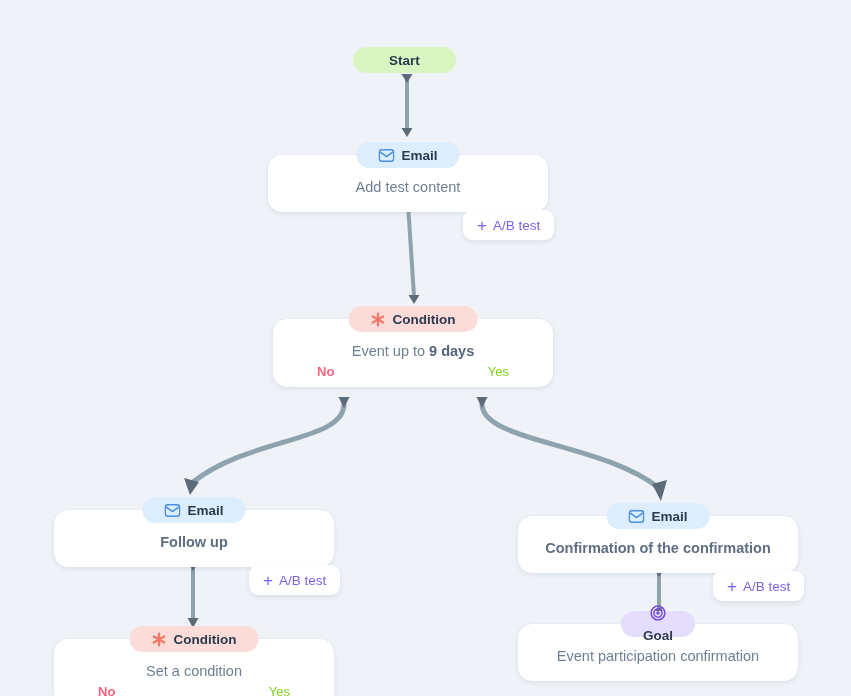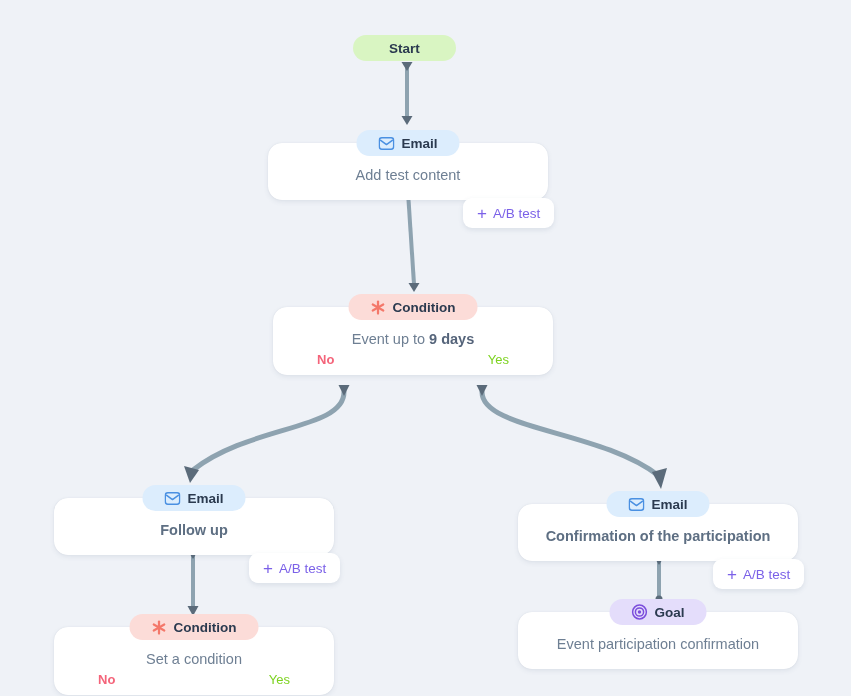--- a/index.html
+++ b/index.html
@@ -9,21 +9,21 @@
   body {
     width: 851px;
     height: 696px;
     background: #eff2f7;
     font-family: "Liberation Sans", sans-serif;
     overflow: hidden;
     position: relative;
   }
   #canvas {
     position: absolute;
-    left: 0; top: 0;
+    left: 0; top: 12px;
     width: 851px;
     height: 572px;
   }
   #edges {
     position: absolute;
     left: 0; top: 0;
     width: 851px;
     height: 696px;
     pointer-events: none;
   }
@@ -78,21 +78,21 @@
   }
   .badge.start {
     background: #d9f5c2;
     padding: 0 36px;
     position: absolute;
     top: 0; left: 0;
     transform: none;
   }
   .badge.email     { background: #dcedfd; }
   .badge.condition { background: #fcdcd8; }
-  .badge.goal      { background: #e4ddfb; }
+  .badge.goal      { background: #e4ddfb; flex-direction: column; }
 
   .badge .glyph {
     display: inline-flex;
     align-items: center;
     line-height: 0;
   }
 
   
   .branch-row {
     display: flex;
@@ -286,21 +286,21 @@
     <div class="badge email">
       <span class="glyph">
         <svg width="16" height="13" viewBox="0 0 16 13" xmlns="http://www.w3.org/2000/svg">
           <rect x="0.8" y="0.8" width="14.4" height="11.4" rx="2.6" fill="none" stroke="#4a90e2" stroke-width="1.5"></rect>
           <path d="M2.2,3.4 L8,7.6 L13.8,3.4" fill="none" stroke="#4a90e2" stroke-width="1.5" stroke-linecap="round" stroke-linejoin="round"></path>
         </svg>
       </span>
       <span>Email</span>
     </div>
     <div class="node-body">
-      <div class="node-line bold">Confirmation of the participation</div>
+      <div class="node-line bold">Confirmation of the confirmation</div>
     </div>
   </div>
   <div class="abtest" style="left:713px; top:559px;">
     <span class="plus">+</span>
     <span>A/B test</span>
   </div>
 
   <div class="node" style="left:518px; top:612px; width:280px;">
     <div class="badge goal">
       <span class="glyph">

